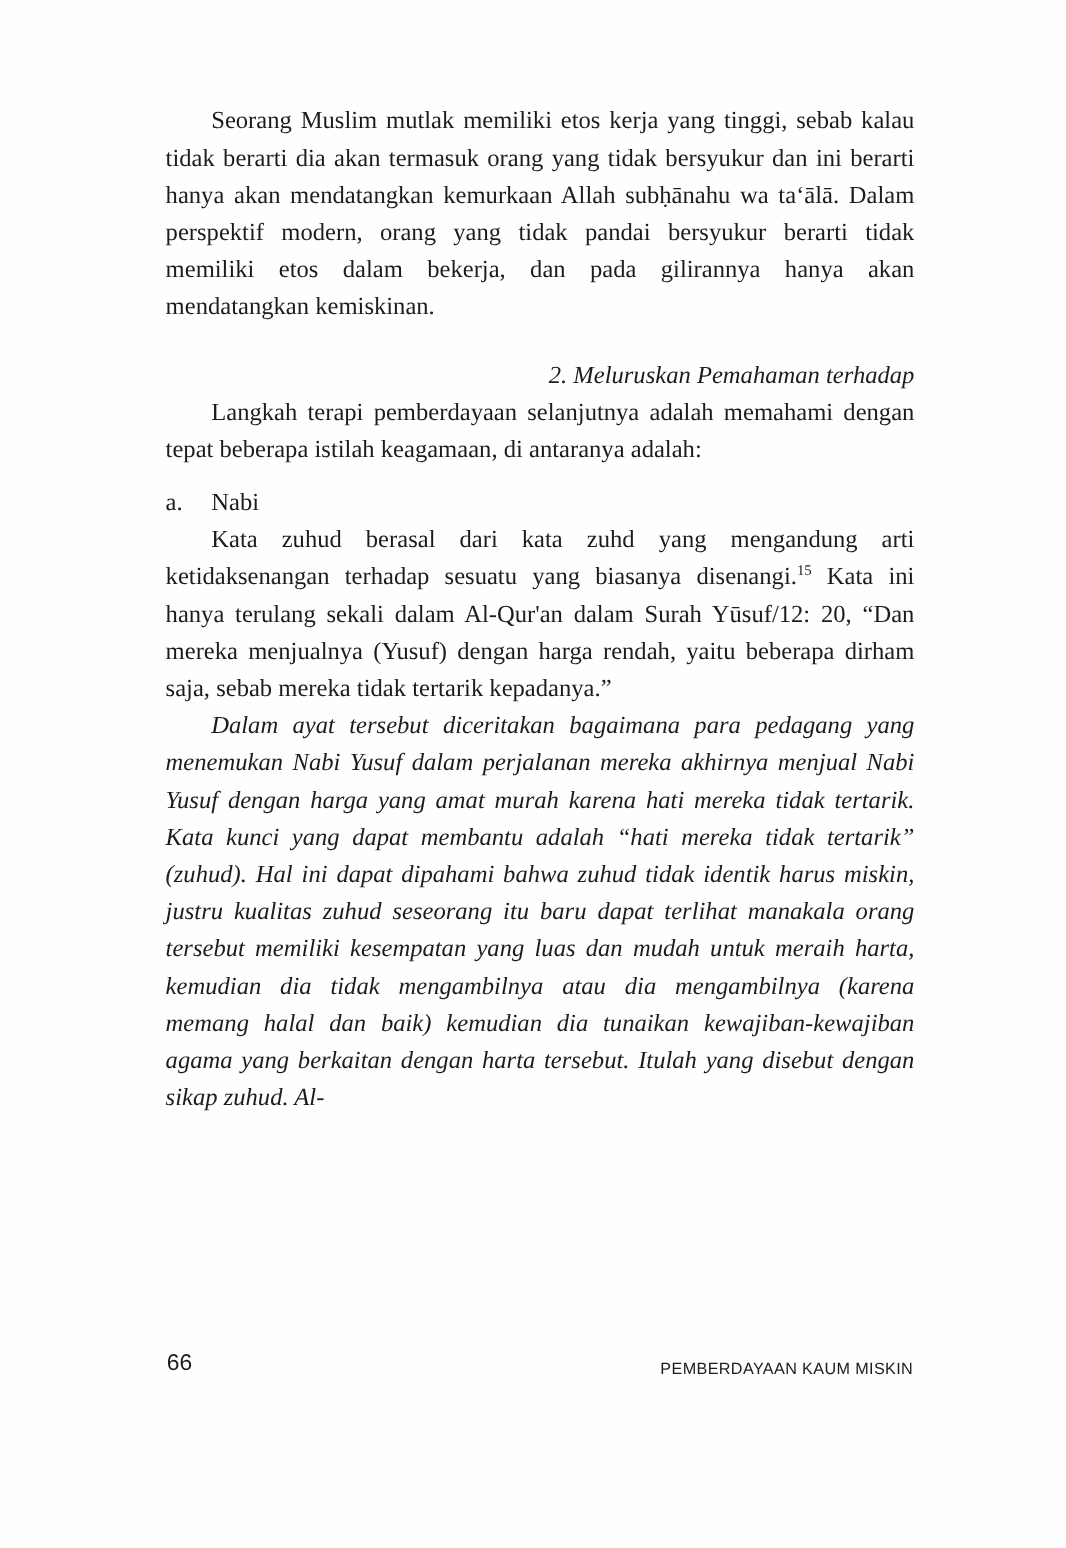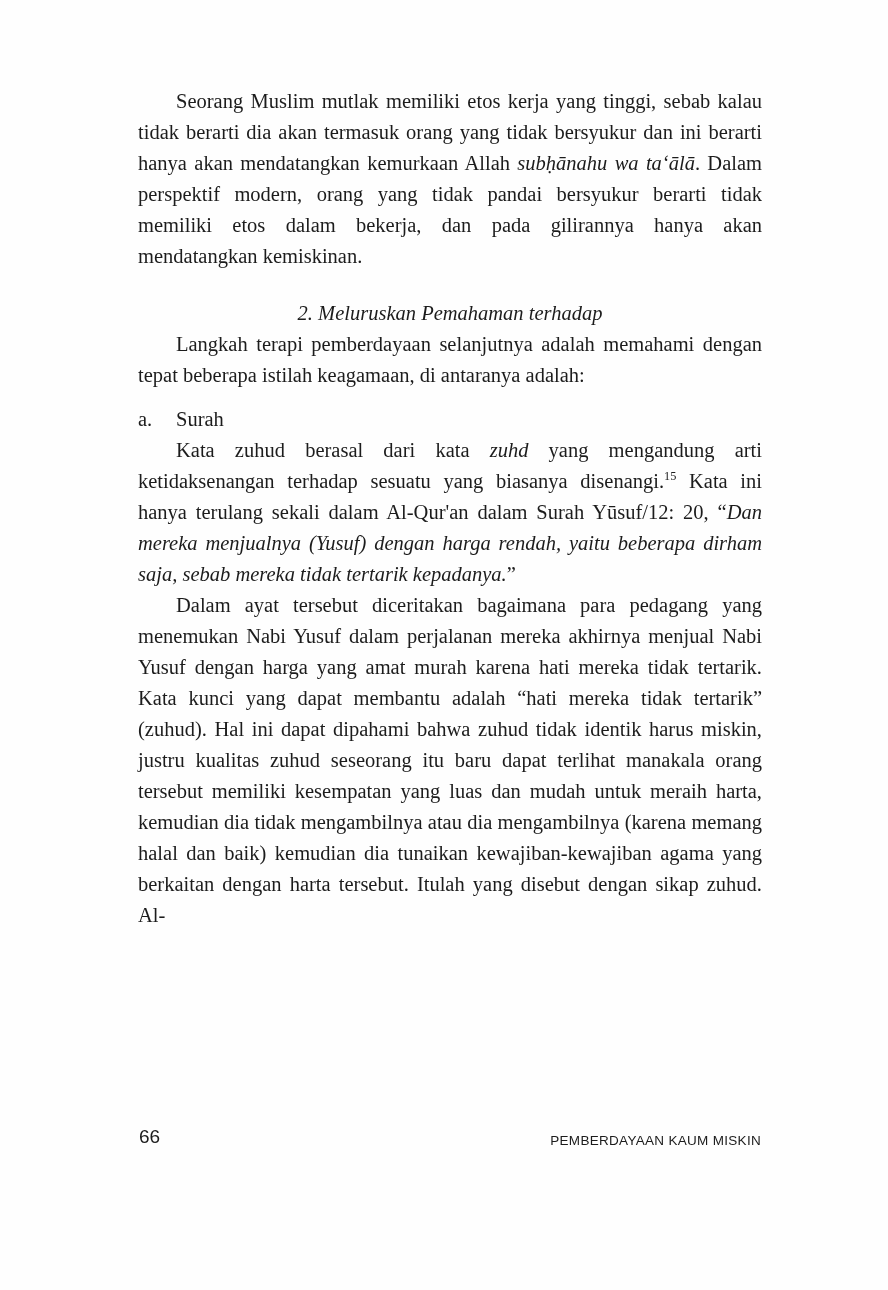--- a/index.html
+++ b/index.html
@@ -27,43 +27,43 @@
   }
   .content p {
     margin: 0;
     text-indent: 38px;
   }
   .section-heading {
     font-style: italic;
     margin-top: 26px;
     font-size: 20.5px;
     line-height: 31px;
-    text-align: center;
+    text-align: right;
   }
   .section-heading .h-line2 {
     display: block;
     padding-left: 26px;
   }
   .p-after-heading {
     margin-top: 11px;
   }
   .list-item {
     margin-top: 13px;
     display: flex;
     text-align: left;
   }
   .list-item .marker {
     width: 38px;
     flex: none;
   }
   .quote-italic, .term-italic {
-    font-style: italic;
   }
   .p-cont {
     margin-top: 4px;
+    font-style: italic;
   }
   sup.fn {
     font-size: 0.6em;
     line-height: 0;
     vertical-align: super;
     margin-top: 32px;
   }
   .footer {
     position: absolute;
     left: 139px;
@@ -92,21 +92,21 @@
     <p><span>Seorang Muslim mutlak memiliki etos kerja yang tinggi, sebab kalau tidak berarti dia akan termasuk orang yang tidak bersyukur dan ini berarti hanya akan mendatangkan kemurkaan Allah </span><span class="term-italic">subḥānahu wa ta‘ālā</span><span>. Dalam perspektif modern, orang yang tidak pandai bersyukur berarti tidak memiliki etos dalam bekerja, dan pada gilirannya hanya akan mendatangkan kemiskinan.</span></p>
 
     <div class="section-heading">
       <span class="h-line1">2. Meluruskan Pemahaman terhadap</span>
     </div>
 
     <p class="p-after-heading">Langkah terapi pemberdayaan selanjutnya adalah memahami dengan tepat beberapa istilah keagamaan, di antaranya adalah:</p>
 
     <div class="list-item">
       <span class="marker">a.</span>
-      <span class="item-title">Surah</span>
+      <span class="item-title">Nabi</span>
     </div>
 
     <p><span>Kata zuhud berasal dari kata </span><span class="term-italic">zuhd</span><span> yang mengandung arti ketidaksenangan terhadap sesuatu yang biasanya disenangi.</span><sup class="fn">15</sup><span> Kata ini hanya terulang sekali dalam Al-Qur'an dalam Surah Yūsuf/12: 20, “</span><span class="quote-italic">Dan mereka menjualnya (Yusuf) dengan harga rendah, yaitu beberapa dirham saja, sebab mereka tidak tertarik kepadanya.</span><span>”</span></p>
 
     <p class="p-cont">Dalam ayat tersebut diceritakan bagaimana para pedagang yang menemukan Nabi Yusuf dalam perjalanan mereka akhirnya menjual Nabi Yusuf dengan harga yang amat murah karena hati mereka tidak tertarik. Kata kunci yang dapat membantu adalah “hati mereka tidak tertarik” (zuhud). Hal ini dapat dipahami bahwa zuhud tidak identik harus miskin, justru kualitas zuhud seseorang itu baru dapat terlihat manakala orang tersebut memiliki kesempatan yang luas dan mudah untuk meraih harta, kemudian dia tidak mengambilnya atau dia mengambilnya (karena memang halal dan baik) kemudian dia tunaikan kewajiban-kewajiban agama yang berkaitan dengan harta tersebut. Itulah yang disebut dengan sikap zuhud. Al-</p>
 
   </div>
 
   <div class="footer">
     <span class="page-num">66</span>

